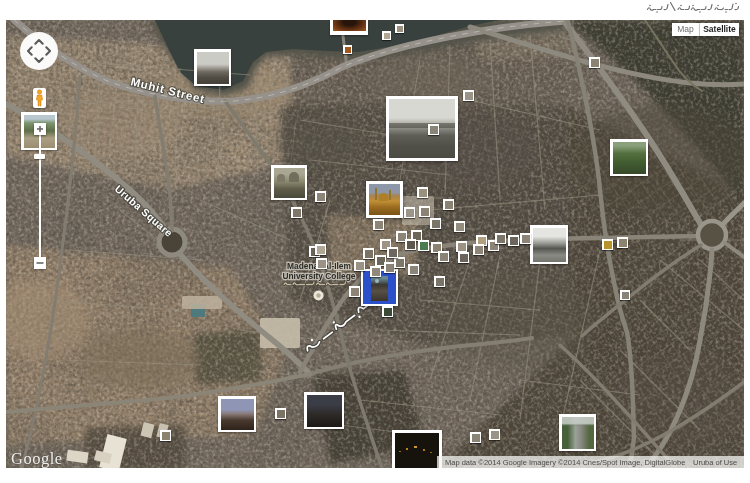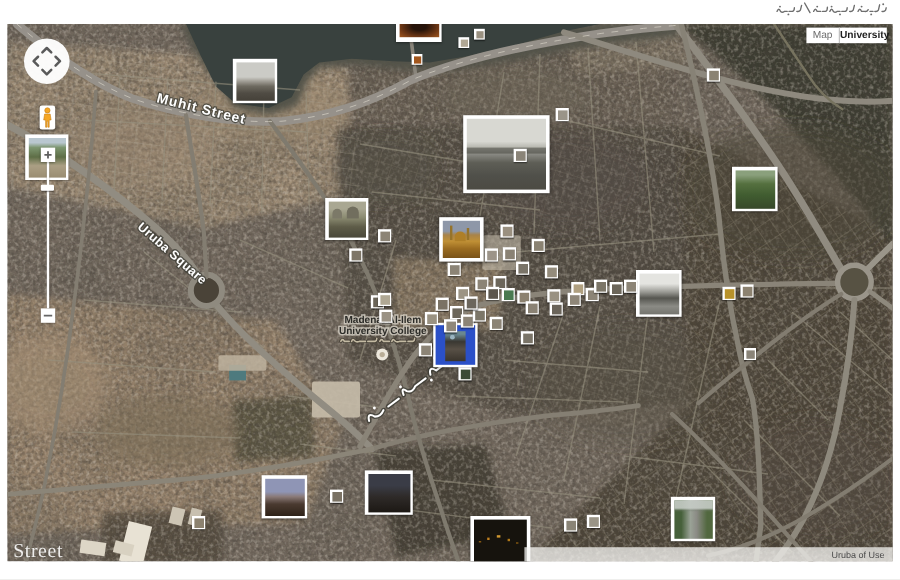--- a/index.html
+++ b/index.html
@@ -503,25 +503,26 @@
         </div>
 <div class="abs" style="left:596px;top:219px;width:11px;height:11px;background:#fff;box-shadow:0 1px 1px rgba(0,0,0,.5)">
           <div class="abs" style="left:1.5px;top:1.5px;width:8px;height:8px;background:#b8922a"></div>
         </div>
 <div class="abs" style="left:614px;top:270px;width:10px;height:10px;background:#fff;box-shadow:0 1px 1px rgba(0,0,0,.5)">
           <div class="abs" style="left:1.5px;top:1.5px;width:7px;height:7px;background:#8a8478"></div>
         </div>
 </div>
 
 
-<div class="abs" style="left:5px;top:429px;font-family:'Liberation Serif',serif;font-size:16.5px;color:#fff;opacity:.88;text-shadow:0 0 2px rgba(0,0,0,.3);letter-spacing:.5px">Street</div>
+<div class="abs" style="left:5px;top:429px;font-family:'Liberation Serif',serif;font-size:16.5px;color:#fff;opacity:.88;text-shadow:0 0 2px rgba(0,0,0,.3);letter-spacing:.5px">Google</div>
 
 
 <div class="abs" style="left:431px;top:436px;width:307px;height:12px;background:rgba(245,245,243,.74);font-size:7.5px;color:#4a4a4a;">
 
+  <span class="abs" style="left:8px;top:2.2px;white-space:nowrap">Map data ©2014 Google Imagery ©2014 Cnes/Spot Image, DigitalGlobe</span>
 
   <span class="abs" style="left:256px;top:2.2px;white-space:nowrap">Uruba of Use</span>
 </div>
 
 
 <svg class="abs" style="left:7px;top:4.5px" width="52" height="52" viewBox="0 0 52 52">
   <circle cx="26" cy="26" r="19" fill="#fff" opacity="0.96"></circle>
   <g stroke="#5a5a5a" stroke-width="2.1" fill="none" stroke-linecap="round" stroke-linejoin="round">
     <path d="M22.3,18.7 L26,15 L29.7,18.7"></path>
     <path d="M22.3,33.3 L26,37 L29.7,33.3"></path>
@@ -553,15 +554,15 @@
 <div class="abs" style="left:28px;top:133.5px;width:11px;height:5.5px;background:#fff;border-radius:1px;box-shadow:0 1px 1px rgba(0,0,0,.4)"></div>
 
 <div class="abs" style="left:27.5px;top:236.5px;width:12px;height:12px;background:#fff;box-shadow:0 1px 2px rgba(0,0,0,.4)"></div>
 <svg class="abs" style="left:27.5px;top:236.5px" width="12" height="12">
         <line x1="2.5" y1="6" x2="9.5" y2="6" stroke="#666" stroke-width="1.6"></line>
       </svg>
 </div>
 
 <div class="abs" style="left:672px;top:23px;width:27px;height:12.5px;background:#fff;border-right:1px solid #d9d9d9;box-shadow:0 1px 2px rgba(0,0,0,.3);color:#6e6e6e;font-size:8.5px;text-align:center;line-height:12.5px">Map</div>
 
-<div class="abs" style="left:700px;top:23px;width:39px;height:12.5px;background:#fff;box-shadow:0 1px 2px rgba(0,0,0,.3);color:#1d1d1d;font-weight:bold;font-size:8.5px;text-align:center;line-height:12.5px">University</div>
+<div class="abs" style="left:700px;top:23px;width:39px;height:12.5px;background:#fff;box-shadow:0 1px 2px rgba(0,0,0,.3);color:#1d1d1d;font-weight:bold;font-size:8.5px;text-align:center;line-height:12.5px">Satellite</div>
 
 </div>
 
 </body></html>

